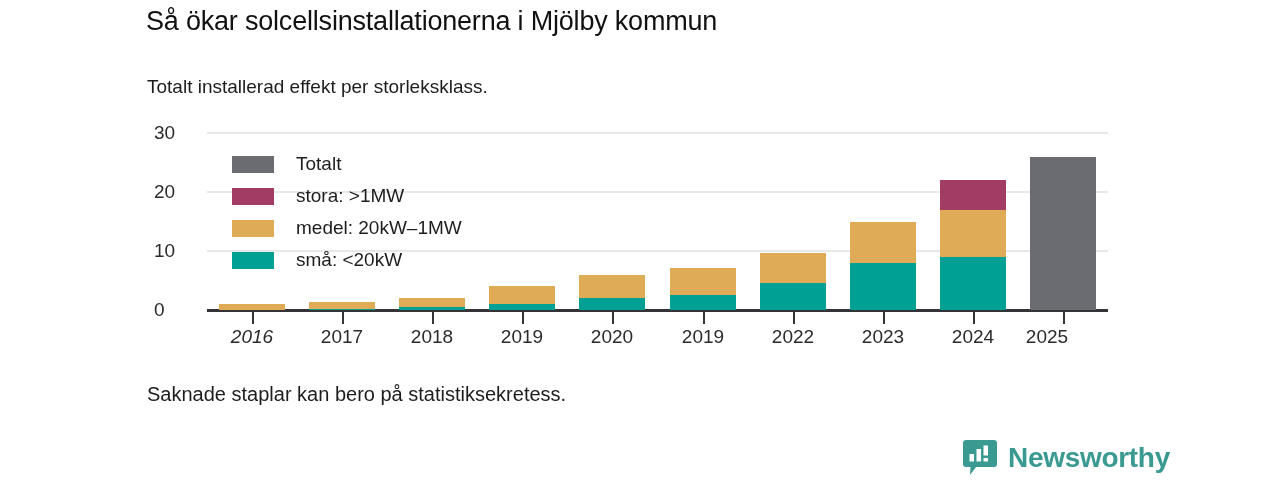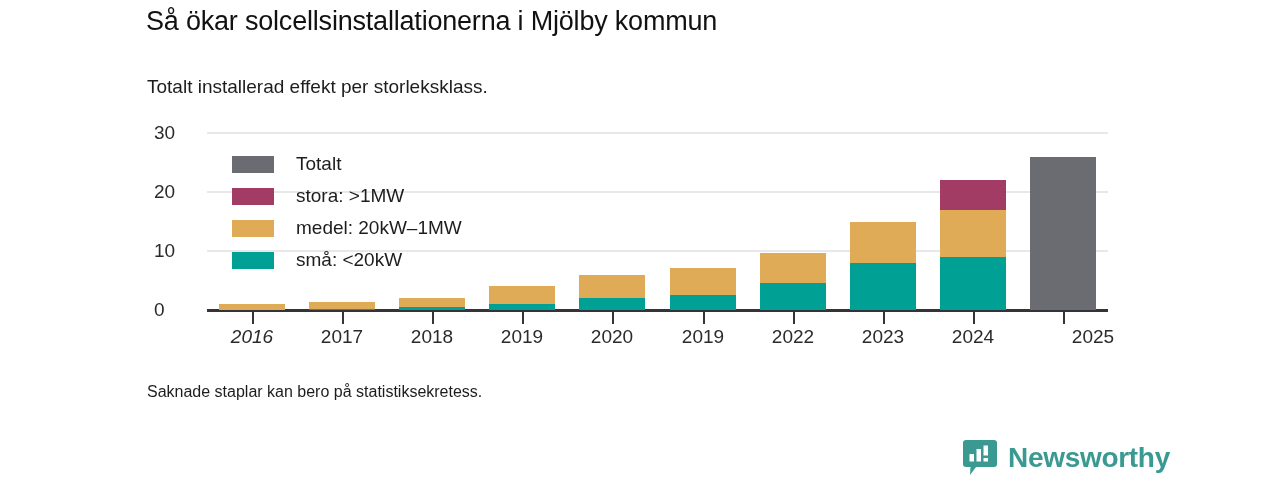--- a/index.html
+++ b/index.html
@@ -111,21 +111,21 @@
     margin-left: 22px;
     font-size: 19px;
     color: #1d1d1d;
     white-space: nowrap;
   }
   
   .footnote {
     position: absolute;
     left: 147px;
     top: 383px;
-    font-size: 16px;
+    font-size: 20px;
     color: #1d1d1d;
     white-space: nowrap;
   }
   
   .logo {
     position: absolute;
     left: 963px;
     top: 440px;
     display: flex;
     align-items: center;
@@ -206,21 +206,21 @@
       <div class="xtick-label" style="left: 612px;">2020</div>
       <div class="xtick-mark" style="left: 703px;"></div>
       <div class="xtick-label" style="left: 703px;">2019</div>
       <div class="xtick-mark" style="left: 793px;"></div>
       <div class="xtick-label" style="left: 793px;">2022</div>
       <div class="xtick-mark" style="left: 883px;"></div>
       <div class="xtick-label" style="left: 883px;">2023</div>
       <div class="xtick-mark" style="left: 973px;"></div>
       <div class="xtick-label" style="left: 973px;">2024</div>
       <div class="xtick-mark" style="left: 1063px;"></div>
-      <div class="xtick-label" style="left: 1093px;">2025</div>
+      <div class="xtick-label" style="left: 1047px;">2025</div>
     </div>
 
   <div class="legend" id="legend">
       <div class="legend-row">
         <span class="legend-swatch" style="background: rgb(107, 107, 114);"></span>
         <span class="legend-label">Totalt</span>
       </div>
       <div class="legend-row">
         <span class="legend-swatch" style="background: rgb(162, 60, 100);"></span>
         <span class="legend-label">stora: &gt;1MW</span>

